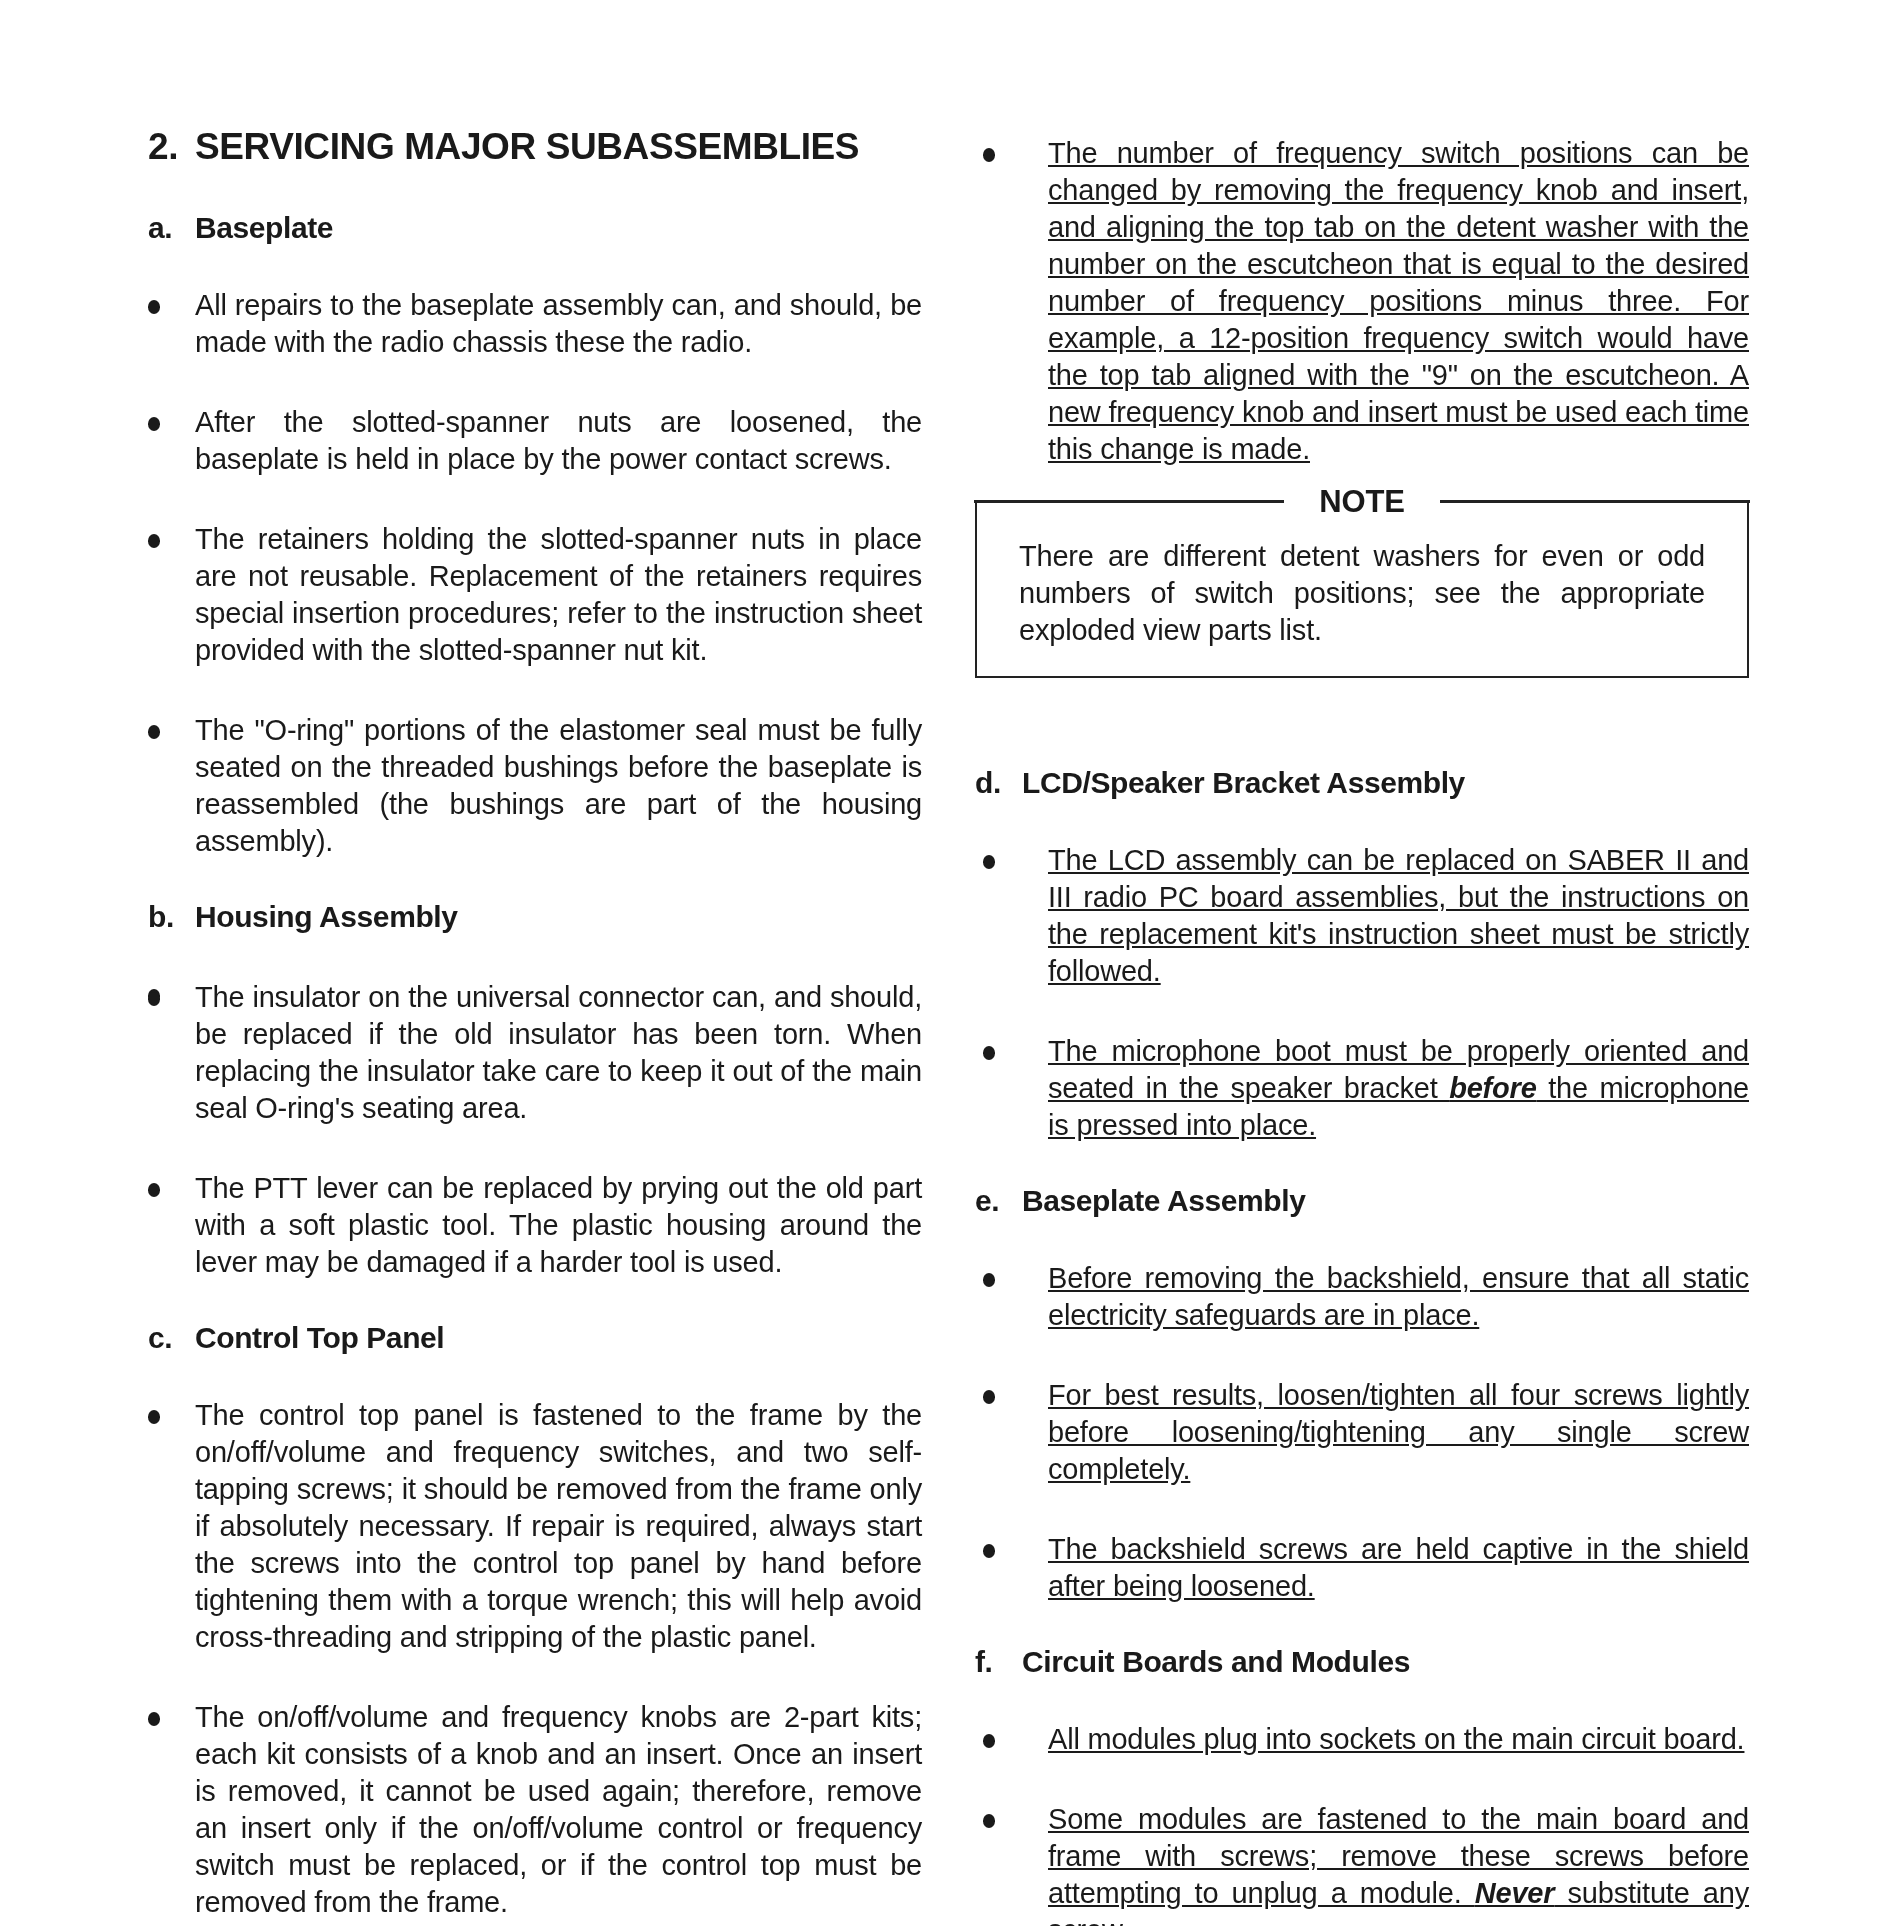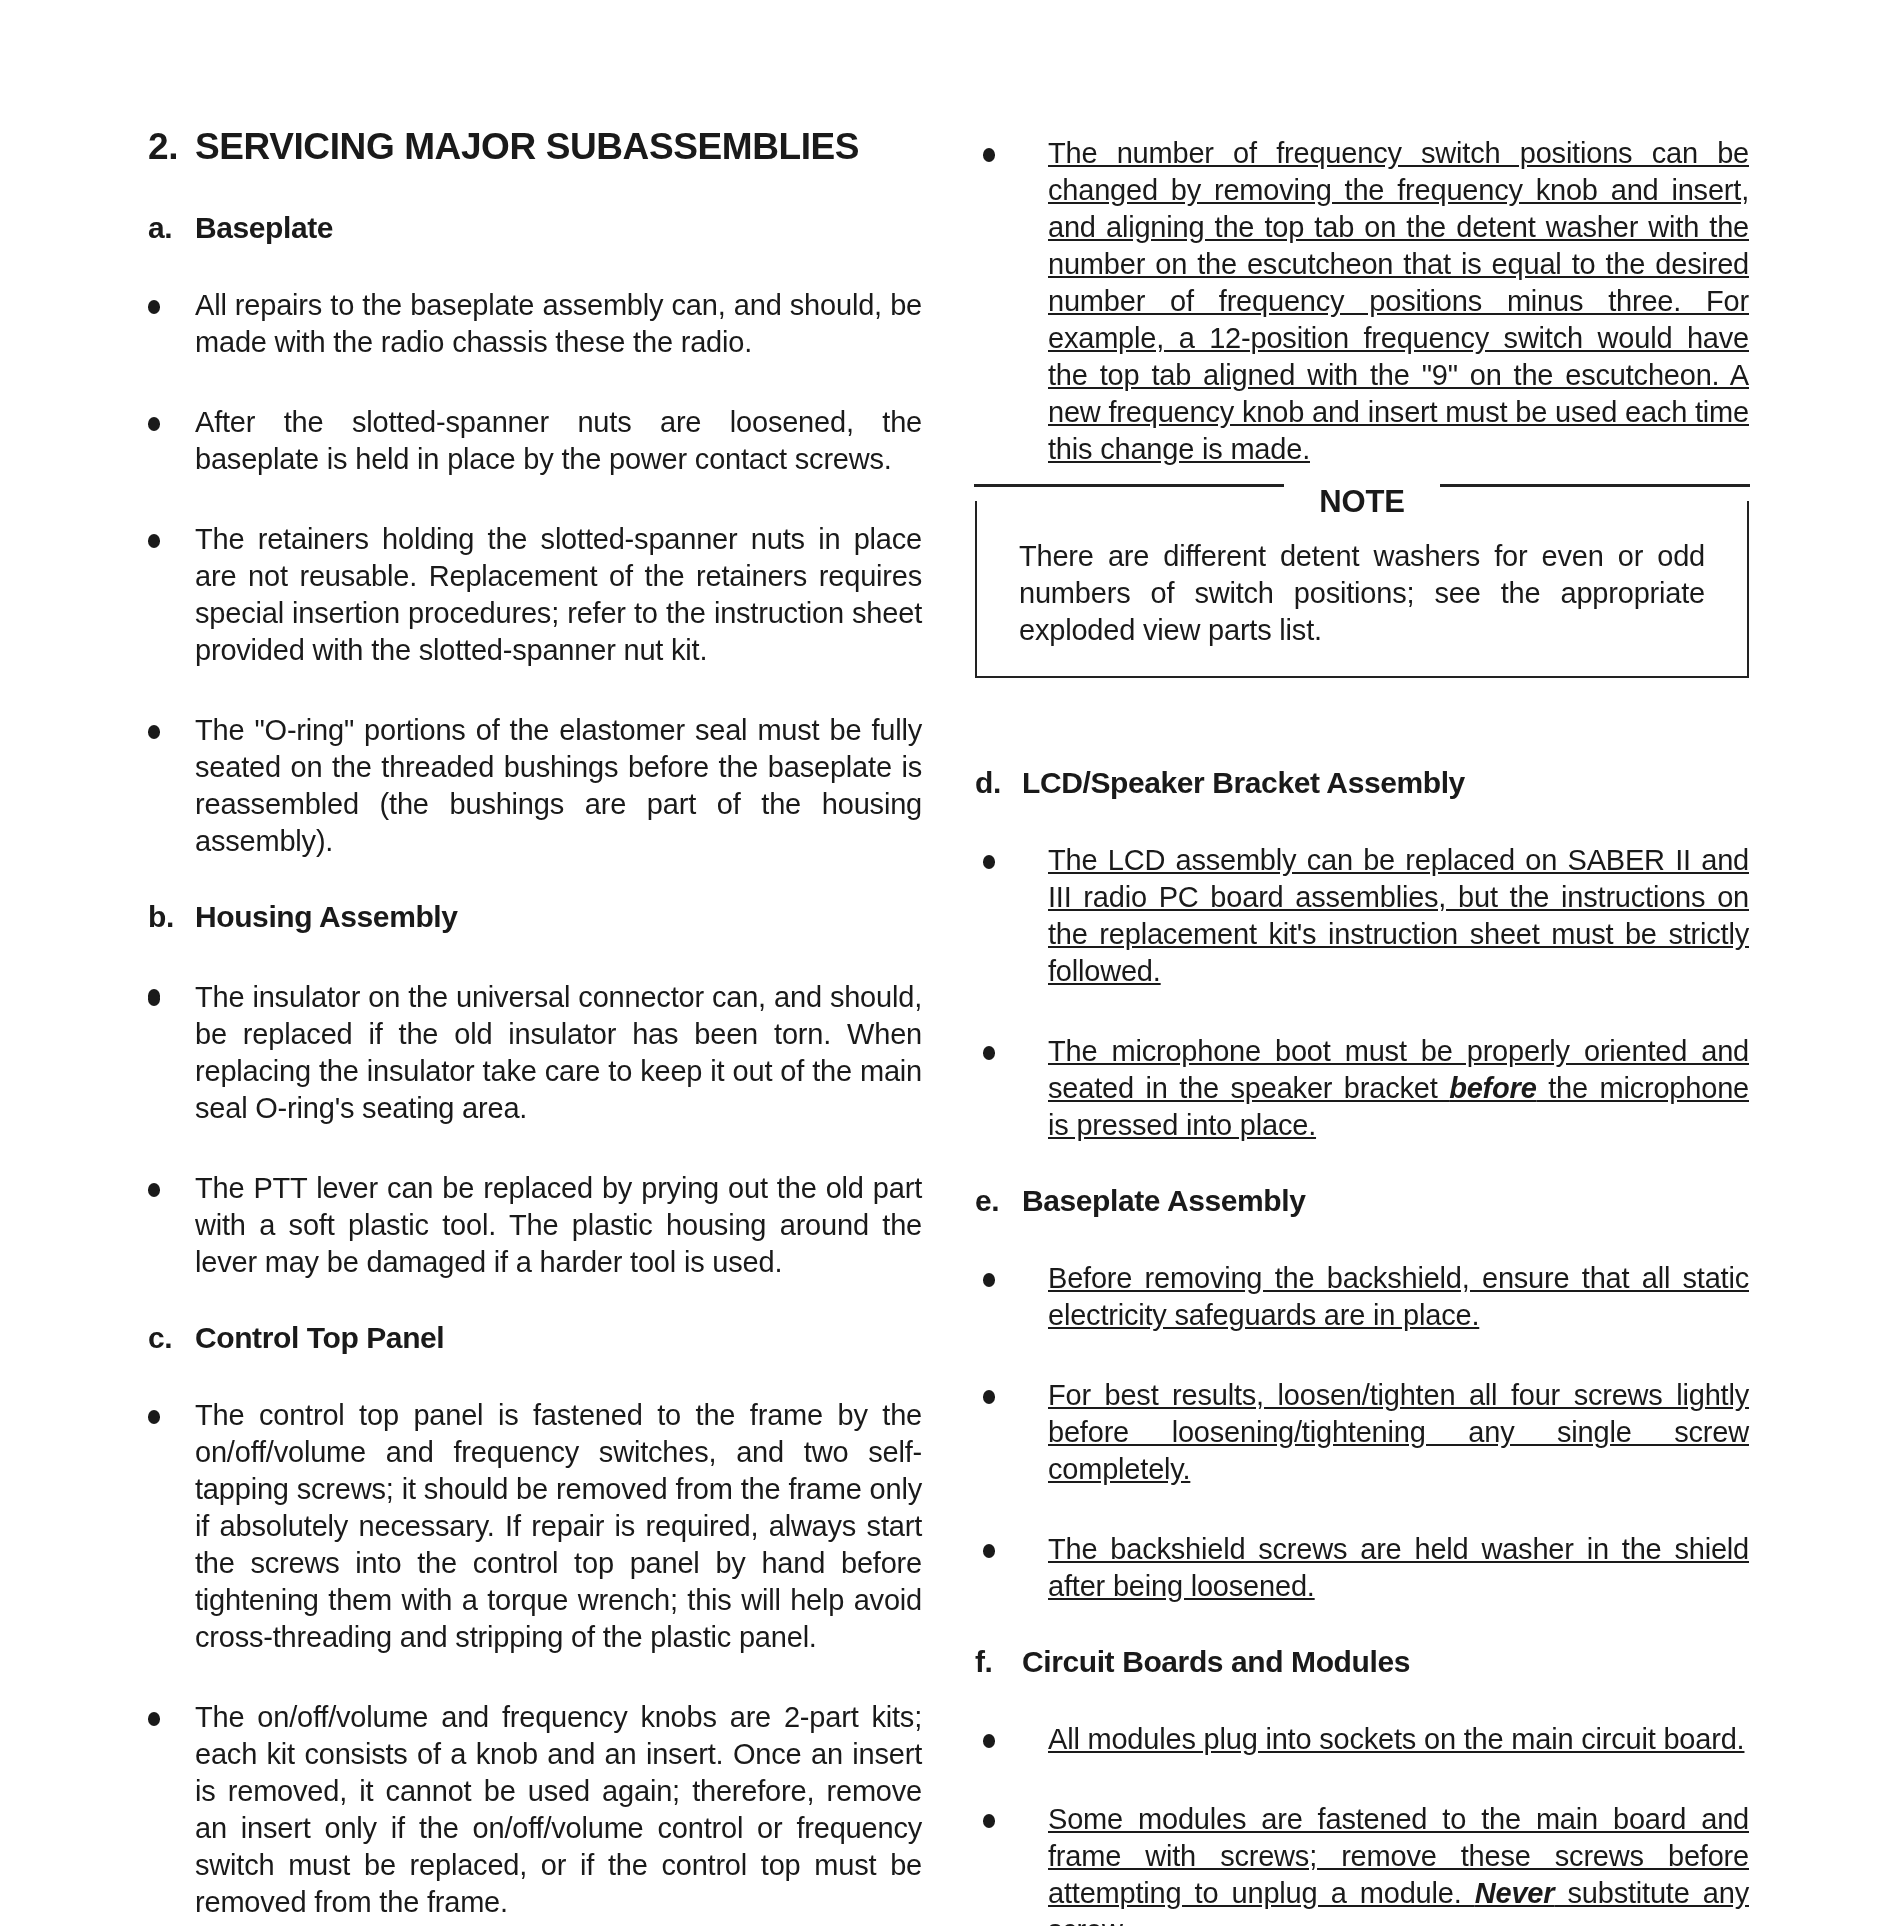--- a/index.html
+++ b/index.html
@@ -17,21 +17,21 @@
           text-align: justify; margin: 0 0 43px 0; letter-spacing: -0.2px; }
   .item .bullet { position: absolute; left: 0; top: 13px; width: 12.3px; height: 14px;
                   background: #1a1a1a; border-radius: 50%; }
   .col-right .item { padding-left: 73px; text-decoration: underline; }
   .col-right .item .bullet { left: 7.7px; }
   .emph { font-weight: bold; font-style: italic; }
   .note { position: relative; border: 2.7px solid #222; border-top: none; margin: 0 0 85px 0;
           padding: 37px 42px 27px 42px; font-size: 29px; line-height: 37px; text-align: justify;
           letter-spacing: -0.2px; }
   .note-title-row { position: absolute; left: -2.7px; right: -2.7px; top: -17.3px; height: 35px;
-                    display: flex; }
+                    display: flex; align-items: center; }
   .note-line { flex: 1; height: 3.1px; background: #222; }
   .note-title { font-weight: bold; font-size: 31px; padding: 0 35px; line-height: 35px; background: #fff; }
 </style>
 </head>
 <body>
 
 <div class="page">
 
   <div class="col col-left">
     <div class="heading-main">
@@ -76,21 +76,21 @@
       <span class="num">d.</span><span>LCD/Speaker Bracket Assembly</span>
     </div>
     <div class="item"><span class="bullet"></span><span>The LCD assembly can be replaced on SABER II and III radio PC board assemblies, but the instructions on the replacement kit's instruction sheet must be strictly followed.</span></div>
     <div class="item" style="margin-bottom:37px"><span class="bullet"></span><span>The microphone boot must be properly oriented and seated in the speaker bracket </span><span class="emph">before</span><span> the microphone is pressed into place.</span></div>
 
     <div class="sub">
       <span class="num">e.</span><span>Baseplate Assembly</span>
     </div>
     <div class="item"><span class="bullet"></span><span>Before removing the backshield, ensure that all static electricity safeguards are in place.</span></div>
     <div class="item"><span class="bullet"></span><span>For best results, loosen/tighten all four screws lightly before loosening/tightening any single screw completely.</span></div>
-    <div class="item" style="margin-bottom:37px"><span class="bullet"></span><span>The backshield screws are held washer in the shield after being loosened.</span></div>
+    <div class="item" style="margin-bottom:37px"><span class="bullet"></span><span>The backshield screws are held captive in the shield after being loosened.</span></div>
 
     <div class="sub">
       <span class="num">f.</span><span>Circuit Boards and Modules</span>
     </div>
     <div class="item"><span class="bullet"></span><span>All modules plug into sockets on the main circuit board.</span></div>
     <div class="item"><span class="bullet"></span><span>Some modules are fastened to the main board and frame with screws; remove these screws before attempting to unplug a module. </span><span class="emph">Never</span><span> substitute any screw.</span></div>
 
   </div>
 
 </div>

